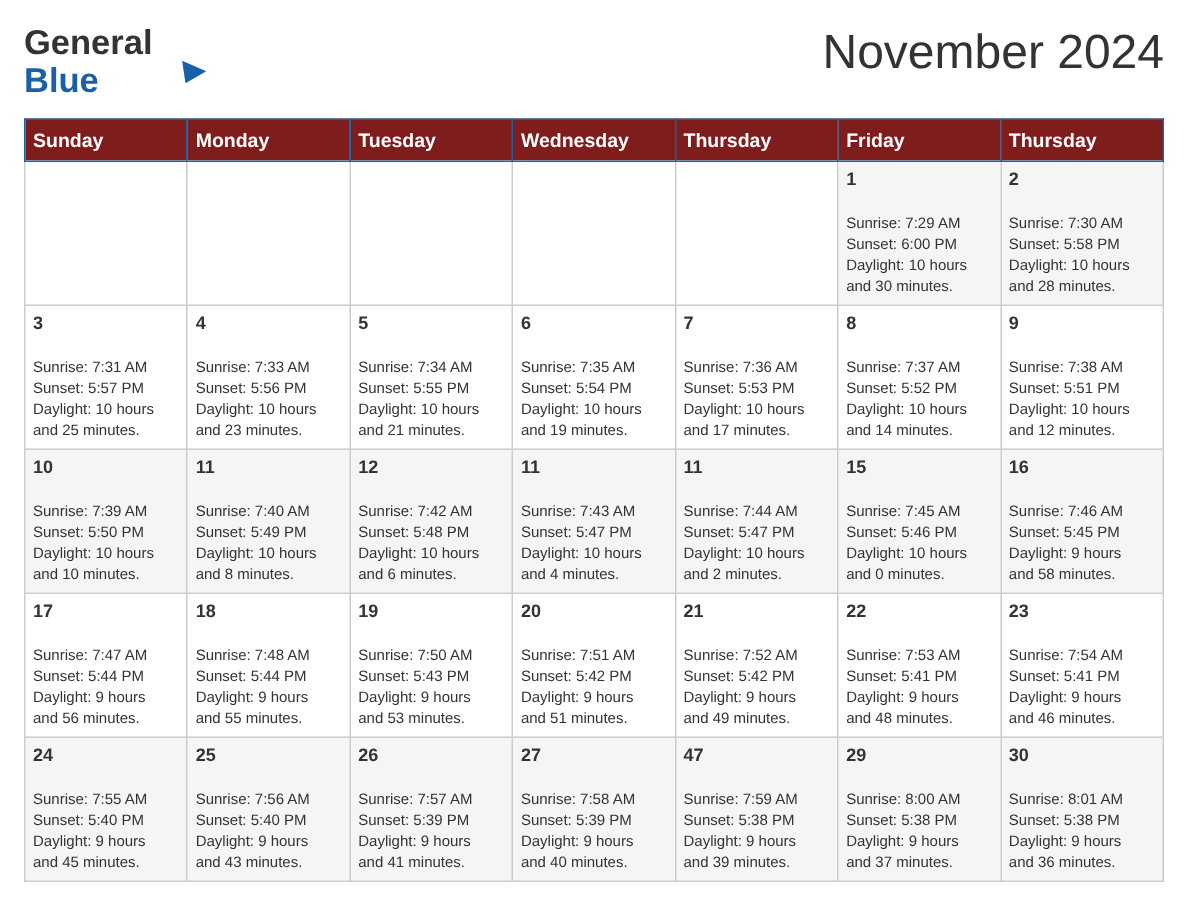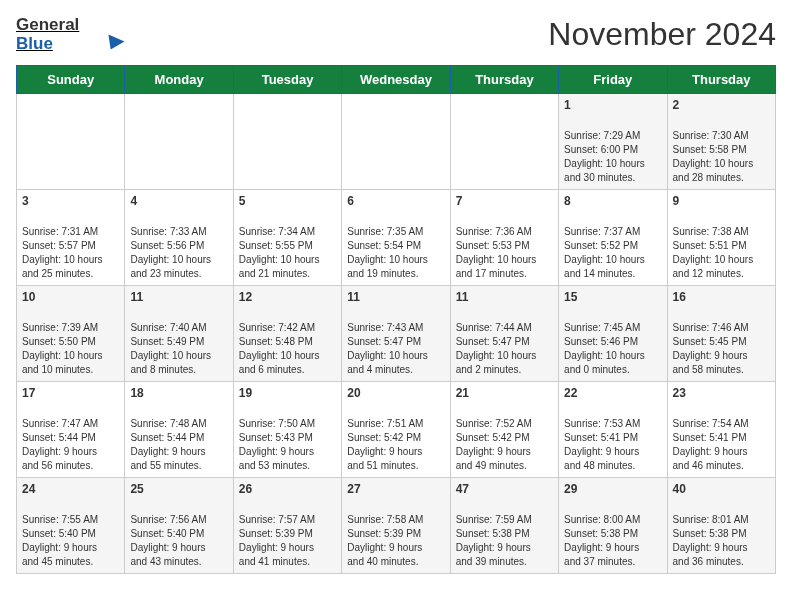--- a/index.html
+++ b/index.html
@@ -13,24 +13,23 @@
     .header {
       display: flex;
       justify-content: space-between;
       align-items: flex-start;
       margin-bottom: 12px;
     }
     .logo {
       display: flex;
       flex-direction: column;
       align-items: flex-start;
-      font-size: 17px;
+      font-size: 23px;
       font-weight: bold;
       line-height: 1.1;
-      text-decoration: underline;
     }
     .logo-general { color: #333; }
     .logo-blue { color: #1a5fa8; display: flex; align-items: flex-start; gap: 48px; }
     .logo-bird {
       width: 0;
       height: 0;
       border-left: 8px solid transparent;
       border-right: 8px solid transparent;
       border-bottom: 14px solid #1a5fa8;
       transform: rotate(-30deg) skewX(10deg);
@@ -49,23 +48,23 @@
     .subtitle {
       font-size: 14px;
       color: #555;
     }
     table {
       width: 100%;
       border-collapse: collapse;
       table-layout: fixed;
     }
     thead tr th {
-      background-color: #15803d;
+      background-color: #7f1d1d;
       color: white;
-      text-align: center;
+      text-align: left;
       padding: 6px 5px;
       font-size: 13px;
       font-weight: bold;
       border: 1px solid #1a5fa8;
     }
     tbody tr td {
       border: 1px solid #ccc;
       vertical-align: top;
       padding: 4px 5px;
       font-size: 10.5px;
@@ -245,18 +244,18 @@
         </td>
         <td>
           <span class="day-num">47</span>
           <div class="day-info">Sunrise: 7:59 AM<br>Sunset: 5:38 PM<br>Daylight: 9 hours<br>and 39 minutes.</div>
         </td>
         <td>
           <span class="day-num">29</span>
           <div class="day-info">Sunrise: 8:00 AM<br>Sunset: 5:38 PM<br>Daylight: 9 hours<br>and 37 minutes.</div>
         </td>
         <td>
-          <span class="day-num">40</span>
+          <span class="day-num">30</span>
           <div class="day-info">Sunrise: 8:01 AM<br>Sunset: 5:38 PM<br>Daylight: 9 hours<br>and 36 minutes.</div>
         </td>
       </tr>
     </tbody>
 </table>
 
 </body></html>

